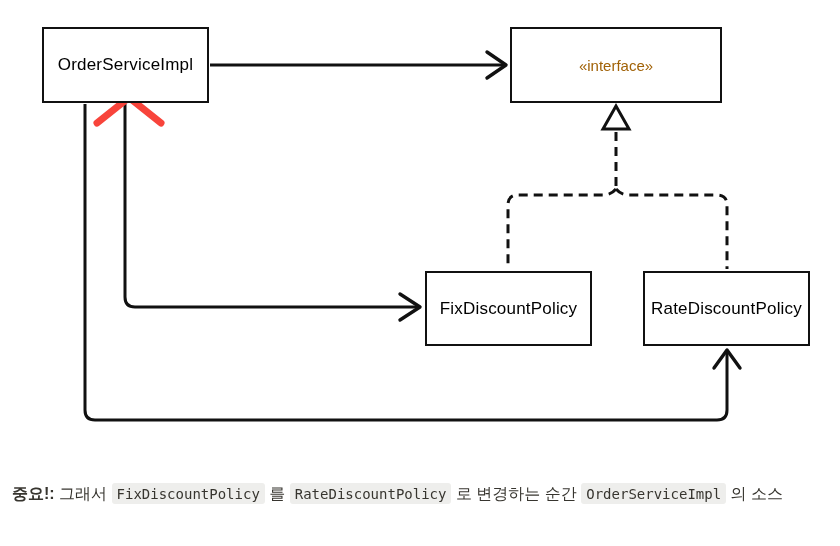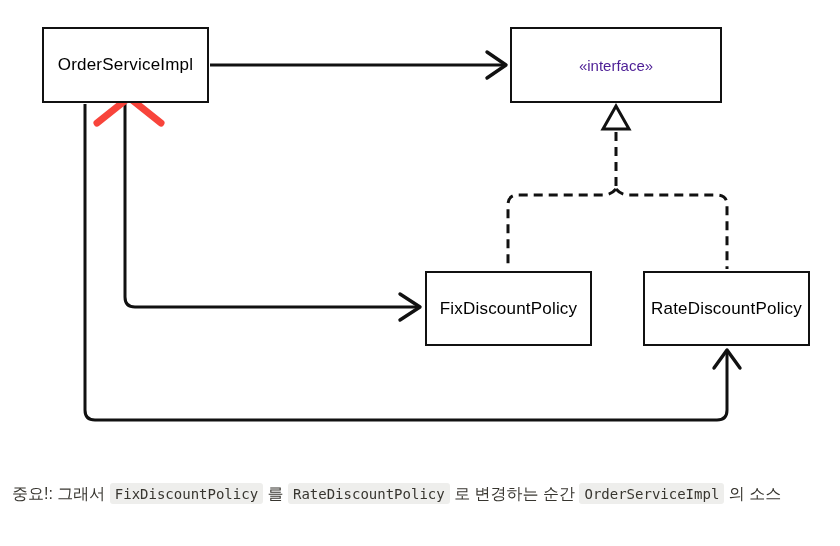--- a/index.html
+++ b/index.html
@@ -23,34 +23,34 @@
   .triangle{fill:#ffffff;stroke:var(--line);stroke-width:3;stroke-linejoin:miter;}
   .cross-line{stroke:var(--cross);stroke-width:7;stroke-linecap:round;fill:none;}
 
   .uml-box{
     position:absolute;background:var(--box_bg);
     border:2px solid var(--line);
     display:flex;flex-direction:column;align-items:center;justify-content:center;
     text-align:center;color:#000;
   }
   .uml-box .name{font-size:17px;letter-spacing:0.2px;}
-  .uml-box .stereotype{font-size:15px;color:#4c1d95;}
+  .uml-box .stereotype{font-size:15px;color:#a16207;}
   .uml-box .iface-name{font-size:17px;font-weight:bold;margin-top:2px;}
 
   #box-order{left:42px;top:27px;width:167px;height:76px;}
   #box-interface{left:510px;top:27px;width:212px;height:76px;}
   #box-fix{left:425px;top:271px;width:167px;height:75px;}
   #box-rate{left:643px;top:271px;width:167px;height:75px;}
 
   .note{
     position:absolute;left:12px;top:477px;width:824px;
     font-size:16px;line-height:34px;color:var(--text);
   }
   .note .nline{white-space:nowrap;}
-  .note .bold{font-weight:normal;}
+  .note .bold{font-weight:bold;}
   .note .code{
     font-family:"DejaVu Sans Mono", monospace;
     font-size:14px;
     background:var(--code_bg);
     border-radius:3px;
     padding:3px 5px 2px 5px;
   }
 </style>
 </head>
 <body>

